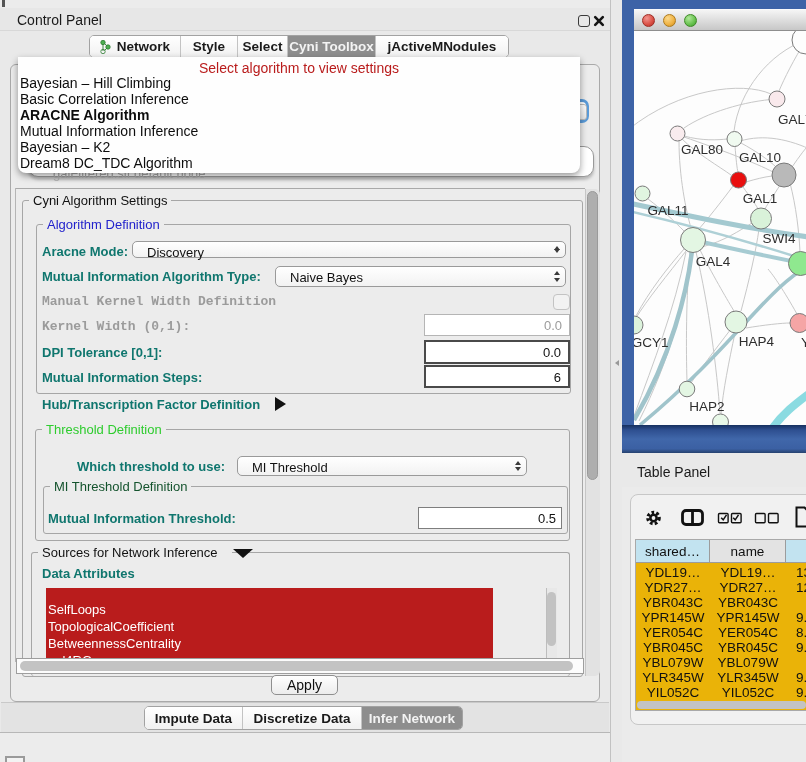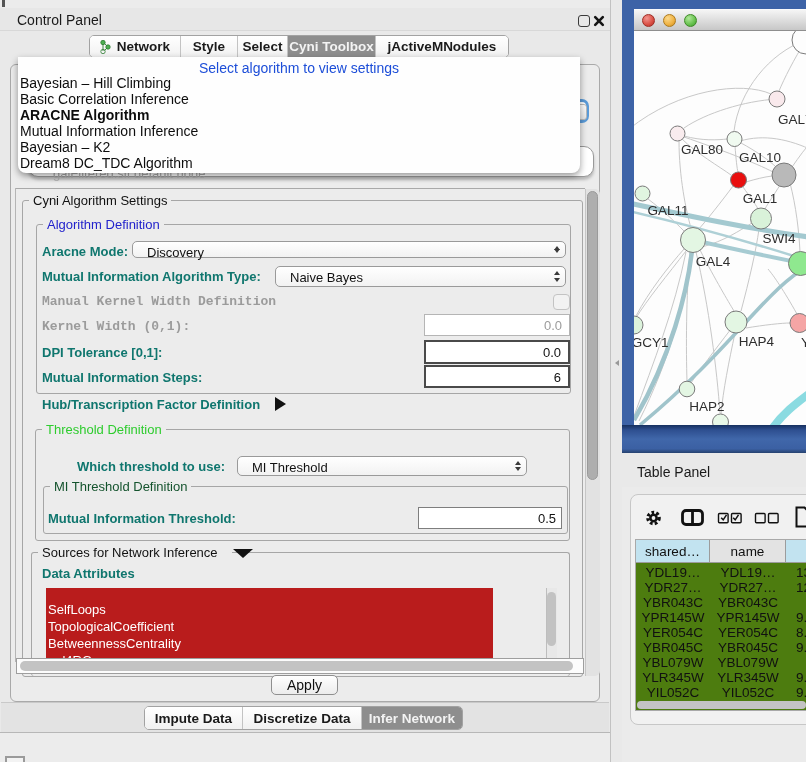--- a/index.html
+++ b/index.html
@@ -47,21 +47,21 @@
 #darkbar { left:16px; top:650px; width:568px; height:16px; background:#fcfcfc; border:1px solid #9e9e9e; }
 #darkthumb { left:20px; top:653px; width:553px; height:10px; background:#c3c3c3; border-radius:5px; }
 
 #applybtn { left:271px; top:667px; width:67px; height:20px; background:linear-gradient(#ffffff,#ececec); border:1px solid #8f8f8f; border-radius:5px; text-align:center; font-size:14px; padding-top:1px; color:#111;}
 
 #botarea { left:1px; top:694px; width:608px; height:30px; background:#e3e3e3; border-top:1px solid #c9c9c9; }
 #bottabs { left:144px; top:698px; height:24px; }
 
 
 #popup { left:18px; top:49px; width:562px; height:116px; background:#fefefe; border-radius:0 0 8px 8px; box-shadow:0 3px 7px rgba(0,0,0,0.4); font-size:14px; }
-#popup .phead { position:absolute; top:3px; width:100%; text-align:center; color:#1d4ed8; }
+#popup .phead { position:absolute; top:3px; width:100%; text-align:center; color:#b91c1c; }
 #popup .pitem { position:absolute; left:2px; white-space:nowrap; color:#0d0d0d; }
 
 
 #frag1 { left:566px; top:91px; width:23px; height:24px; border:3px solid #5b9bd8; border-radius:7px; background:#fff; }
 #frag1 .in { position:absolute; left:2px; top:2px; width:16px; height:16px; background:linear-gradient(#fdfdfd,#e8e8e8); border:1px solid #bbb; border-radius:3px;}
 #frag2 { left:28px; top:138px; width:566px; height:31px; border:1px solid #9a9a9a; border-radius:10px; background:#fff; box-shadow:0 3px 3px rgba(0,0,0,0.22); font-size:13px; color:#ababab; }
 
 
 #csb-track { left:584px; top:65px; width:15px; height:636px; background:#e2e2e2; border-left:1px solid #c6c6c6; border-radius:0 5px 5px 0;}
 #csb-thumb { left:586px; top:190px; width:11px; height:289px; background:#aeaeae; border:1px solid #9a9a9a; border-radius:6px; }
@@ -75,21 +75,21 @@
 #macwin { left:634px; top:9px; width:180px; height:416px; }
 #mactitle { left:0; top:0; width:180px; height:22px; background:linear-gradient(#f5f5f5,#c7c7c7); border-top:1px solid #fbfbfb; border-bottom:1px solid #8e8e8e; }
 .light { position:absolute; top:4px; width:13px; height:13px; border-radius:50%; }
 #canvas { left:0; top:22px; width:180px; height:394px; background:#fdfdfd; overflow:hidden; }
 
 #tp-head { left:622px; top:453px; width:184px; height:34px; background:#e9e9e9; }
 #tp-head span { position:absolute; left:15px; top:11px; font-size:14px; color:#1a1a1a; }
 #tp-bg { left:622px; top:487px; width:184px; height:275px; background:#ebebeb; }
 #tp-panel { left:630px; top:494px; width:200px; height:231px; background:#f1f1f1; border:1px solid #c7c7c7; border-radius:8px; }
 
-#table { left:635px; top:539px; width:171px; height:172px; background:#4d7c0f; border:1px solid #a9a9a9; border-right:none; font-size:13.5px; }
+#table { left:635px; top:539px; width:171px; height:172px; background:#eab308; border:1px solid #a9a9a9; border-right:none; font-size:13.5px; }
 .th { position:absolute; top:0; height:23px; border-right:1px solid #9c9c9c; border-bottom:1px solid #9c9c9c; text-align:center; padding-top:4px; }
 .trow { position:absolute; white-space:nowrap; }
 #tb-thumb { left:637px; top:701px; width:169px; height:8px; background:#c3c3c3; border-radius:4px; }
 
 #cornerbtn { left:5px; top:756px; width:20px; height:16px; background:#f3f3f3; border:2px solid #9a9a9a; }
 #topmark { left:2px; top:0; width:3px; height:7px; background:#555; }
 </style>
 </head>
 <body>
 <div id="app">

